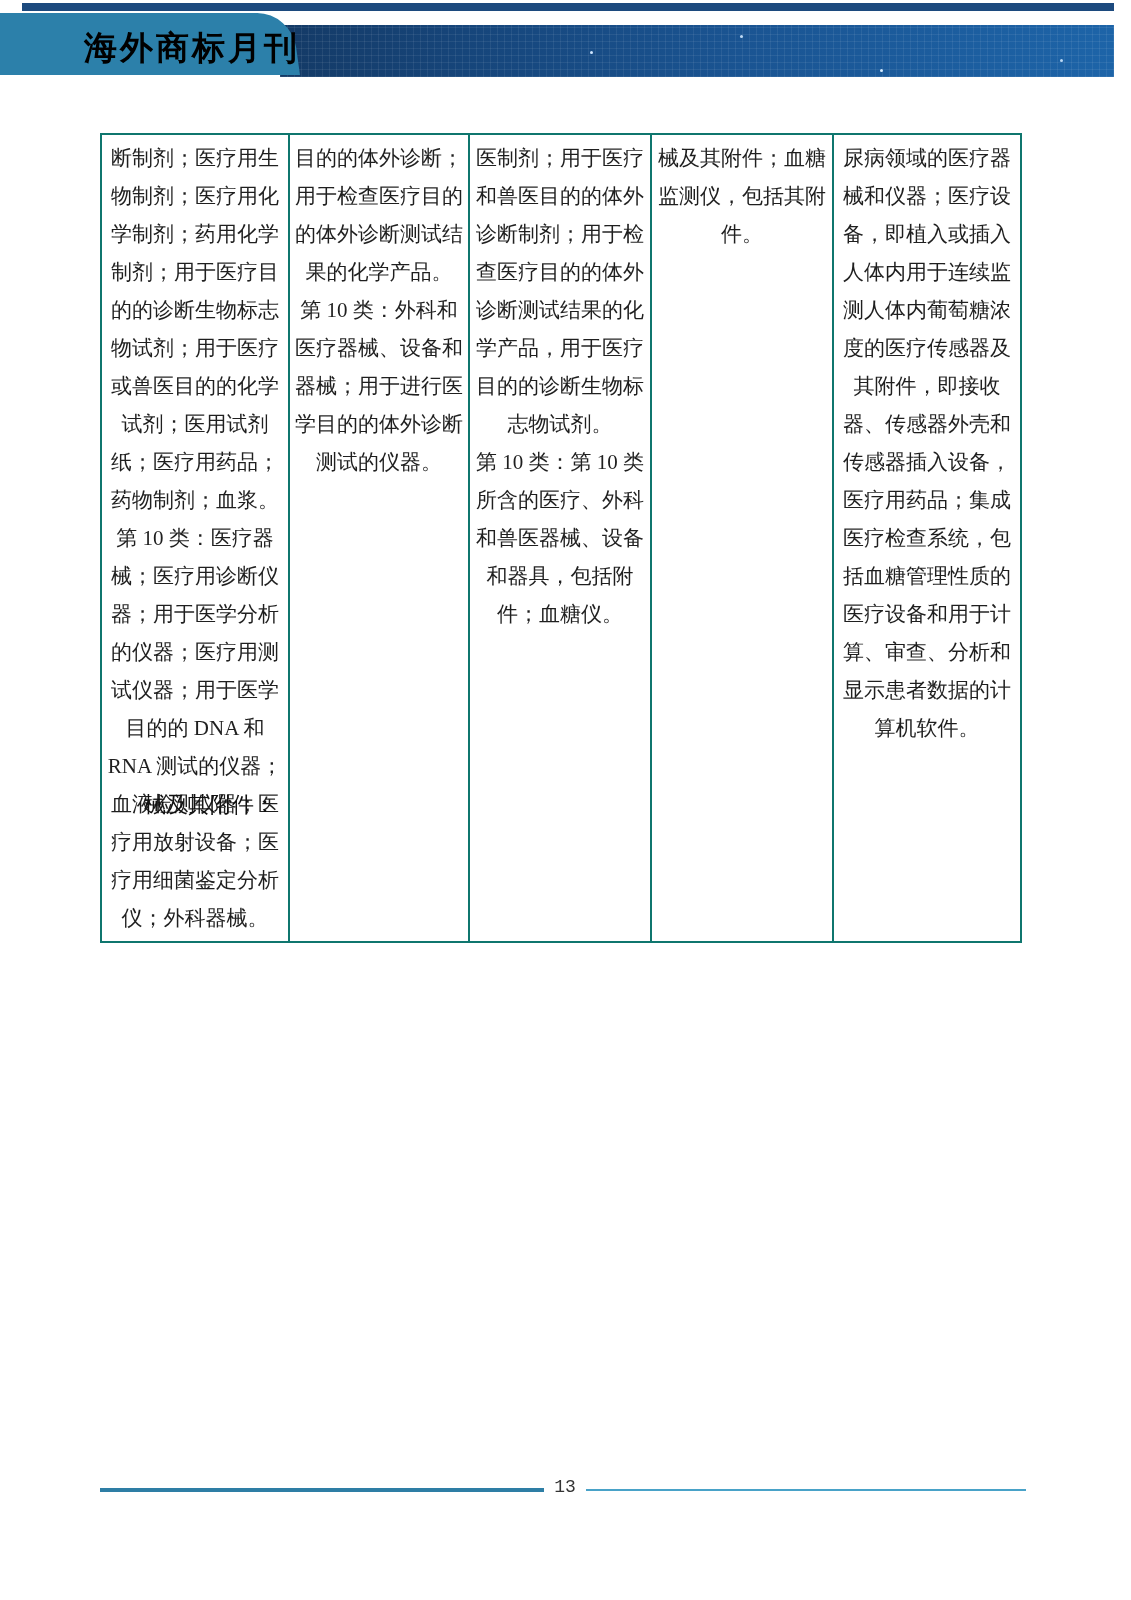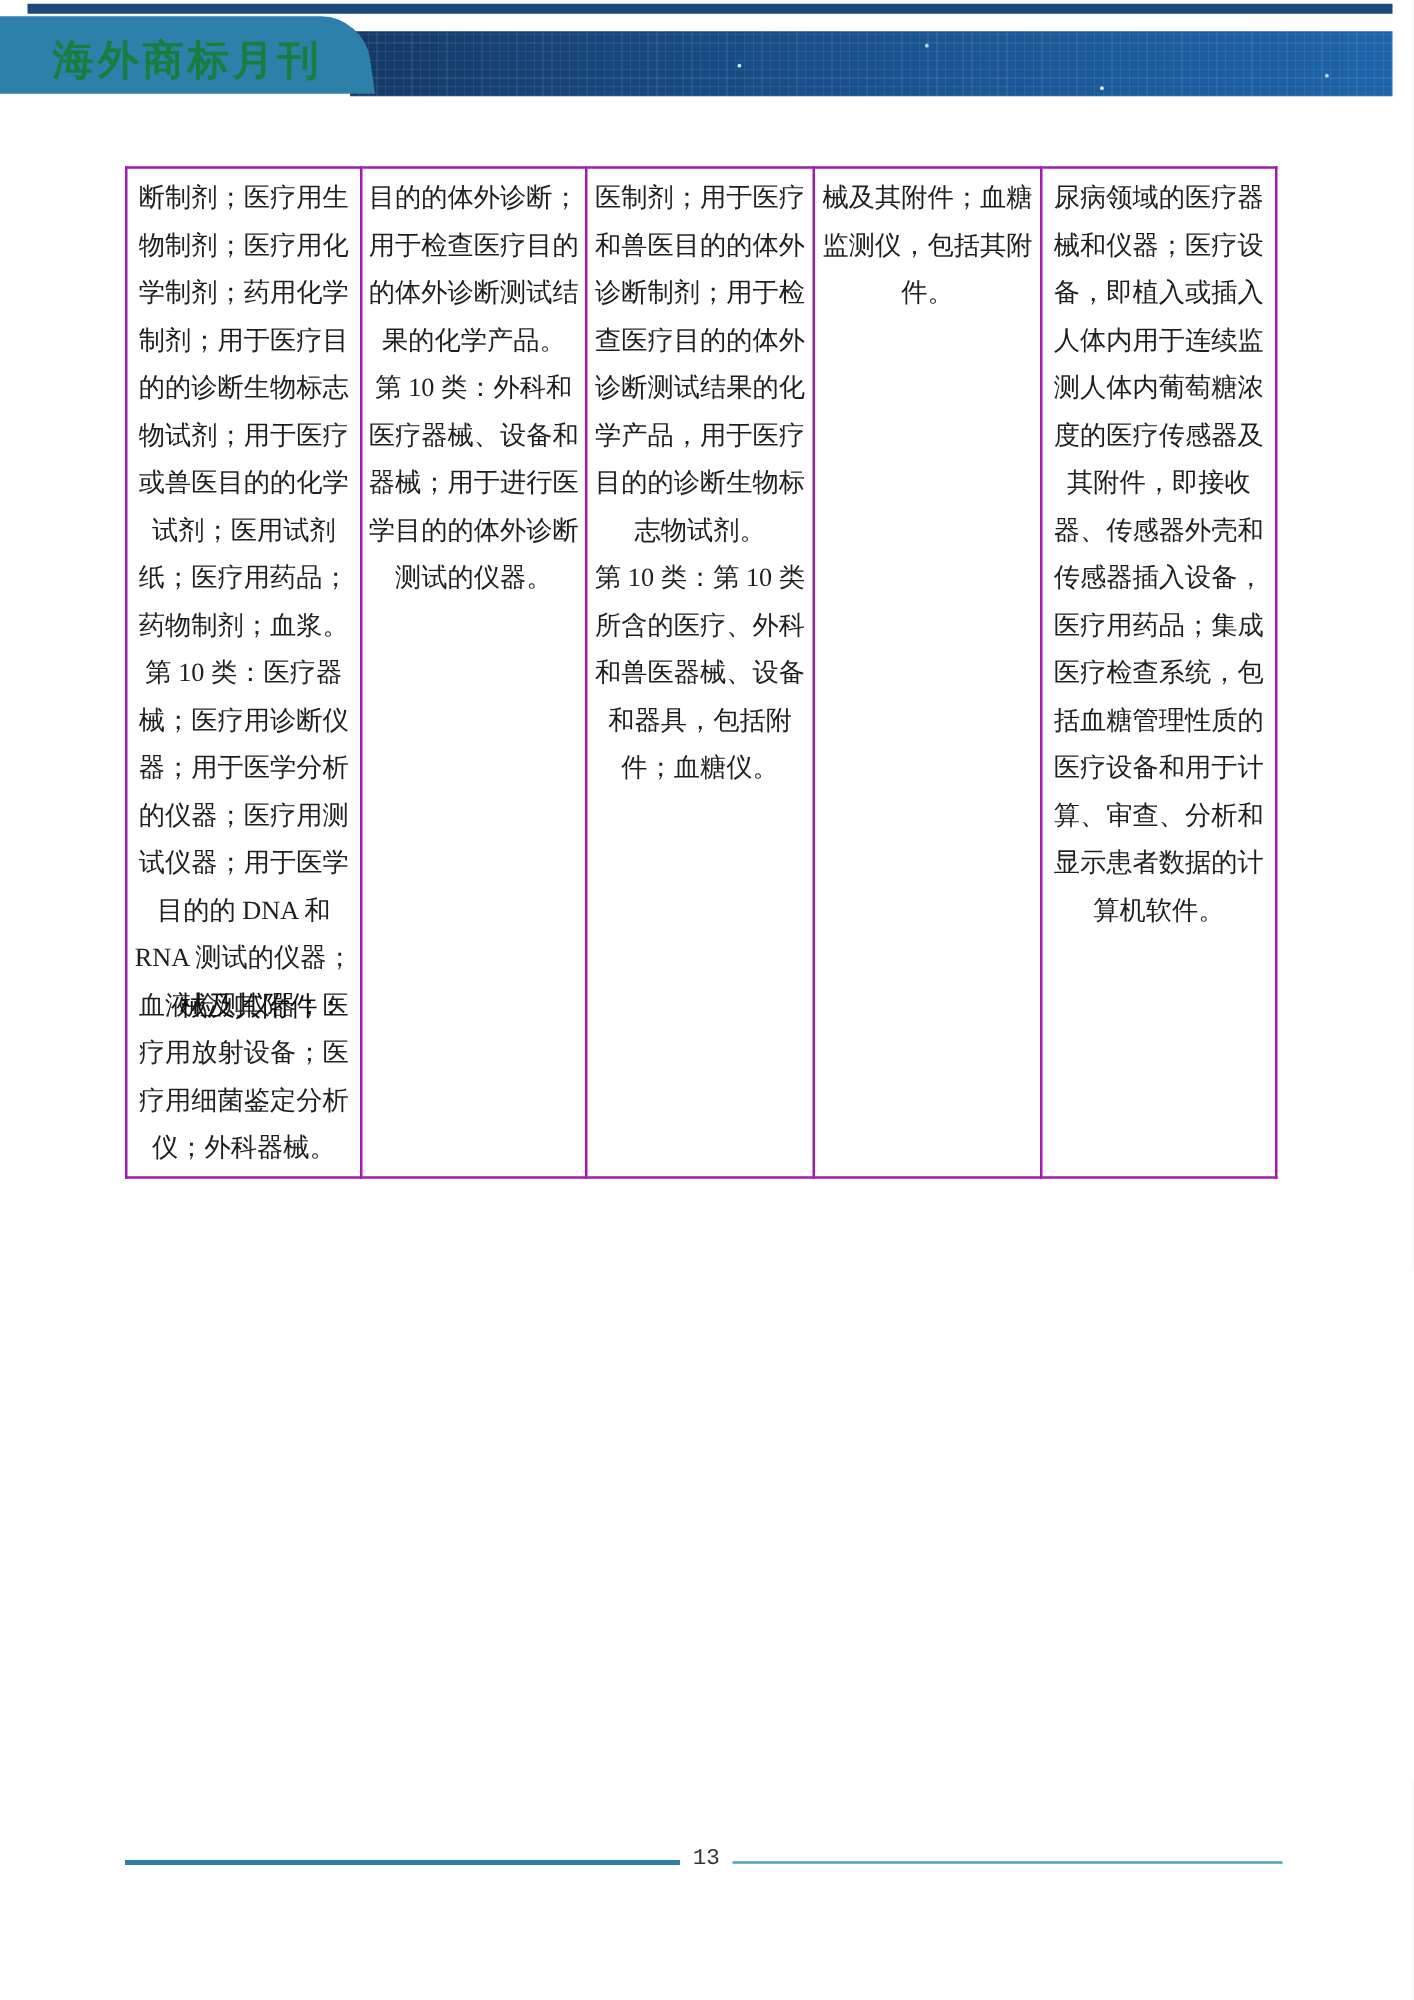--- a/index.html
+++ b/index.html
@@ -30,33 +30,33 @@
   }
   .tab-shape{
     position:absolute;left:-34px;top:13px;width:334px;height:62px;
     background:#2c80aa;
     transform:skewX(8deg);
     transform-origin:bottom left;
     border-top-right-radius:34px;
   }
   .tab-title{
     position:absolute;left:0;top:26px;width:300px;
-    text-align:center;
-    color:#15803d;font-size:33px;font-weight:bold;letter-spacing:3px;
+    text-align:right;
+    color:#000000;font-size:33px;font-weight:bold;letter-spacing:3px;
     font-family:"Liberation Sans","DejaVu Sans",sans-serif;
   }
 
   
   table.goods{
     position:absolute;left:100px;top:133px;
     width:920px;height:627px;
     border-collapse:collapse;table-layout:fixed;
   }
   table.goods td{
-    border:2px solid #a21caf;
+    border:2px solid #0f766e;
     vertical-align:top;
     padding:4px 5px;
     font-size:21px;line-height:38px;
     color:#1f1f1f;
     text-align:center;
     overflow:hidden;
   }
 
   
   .body-text{

